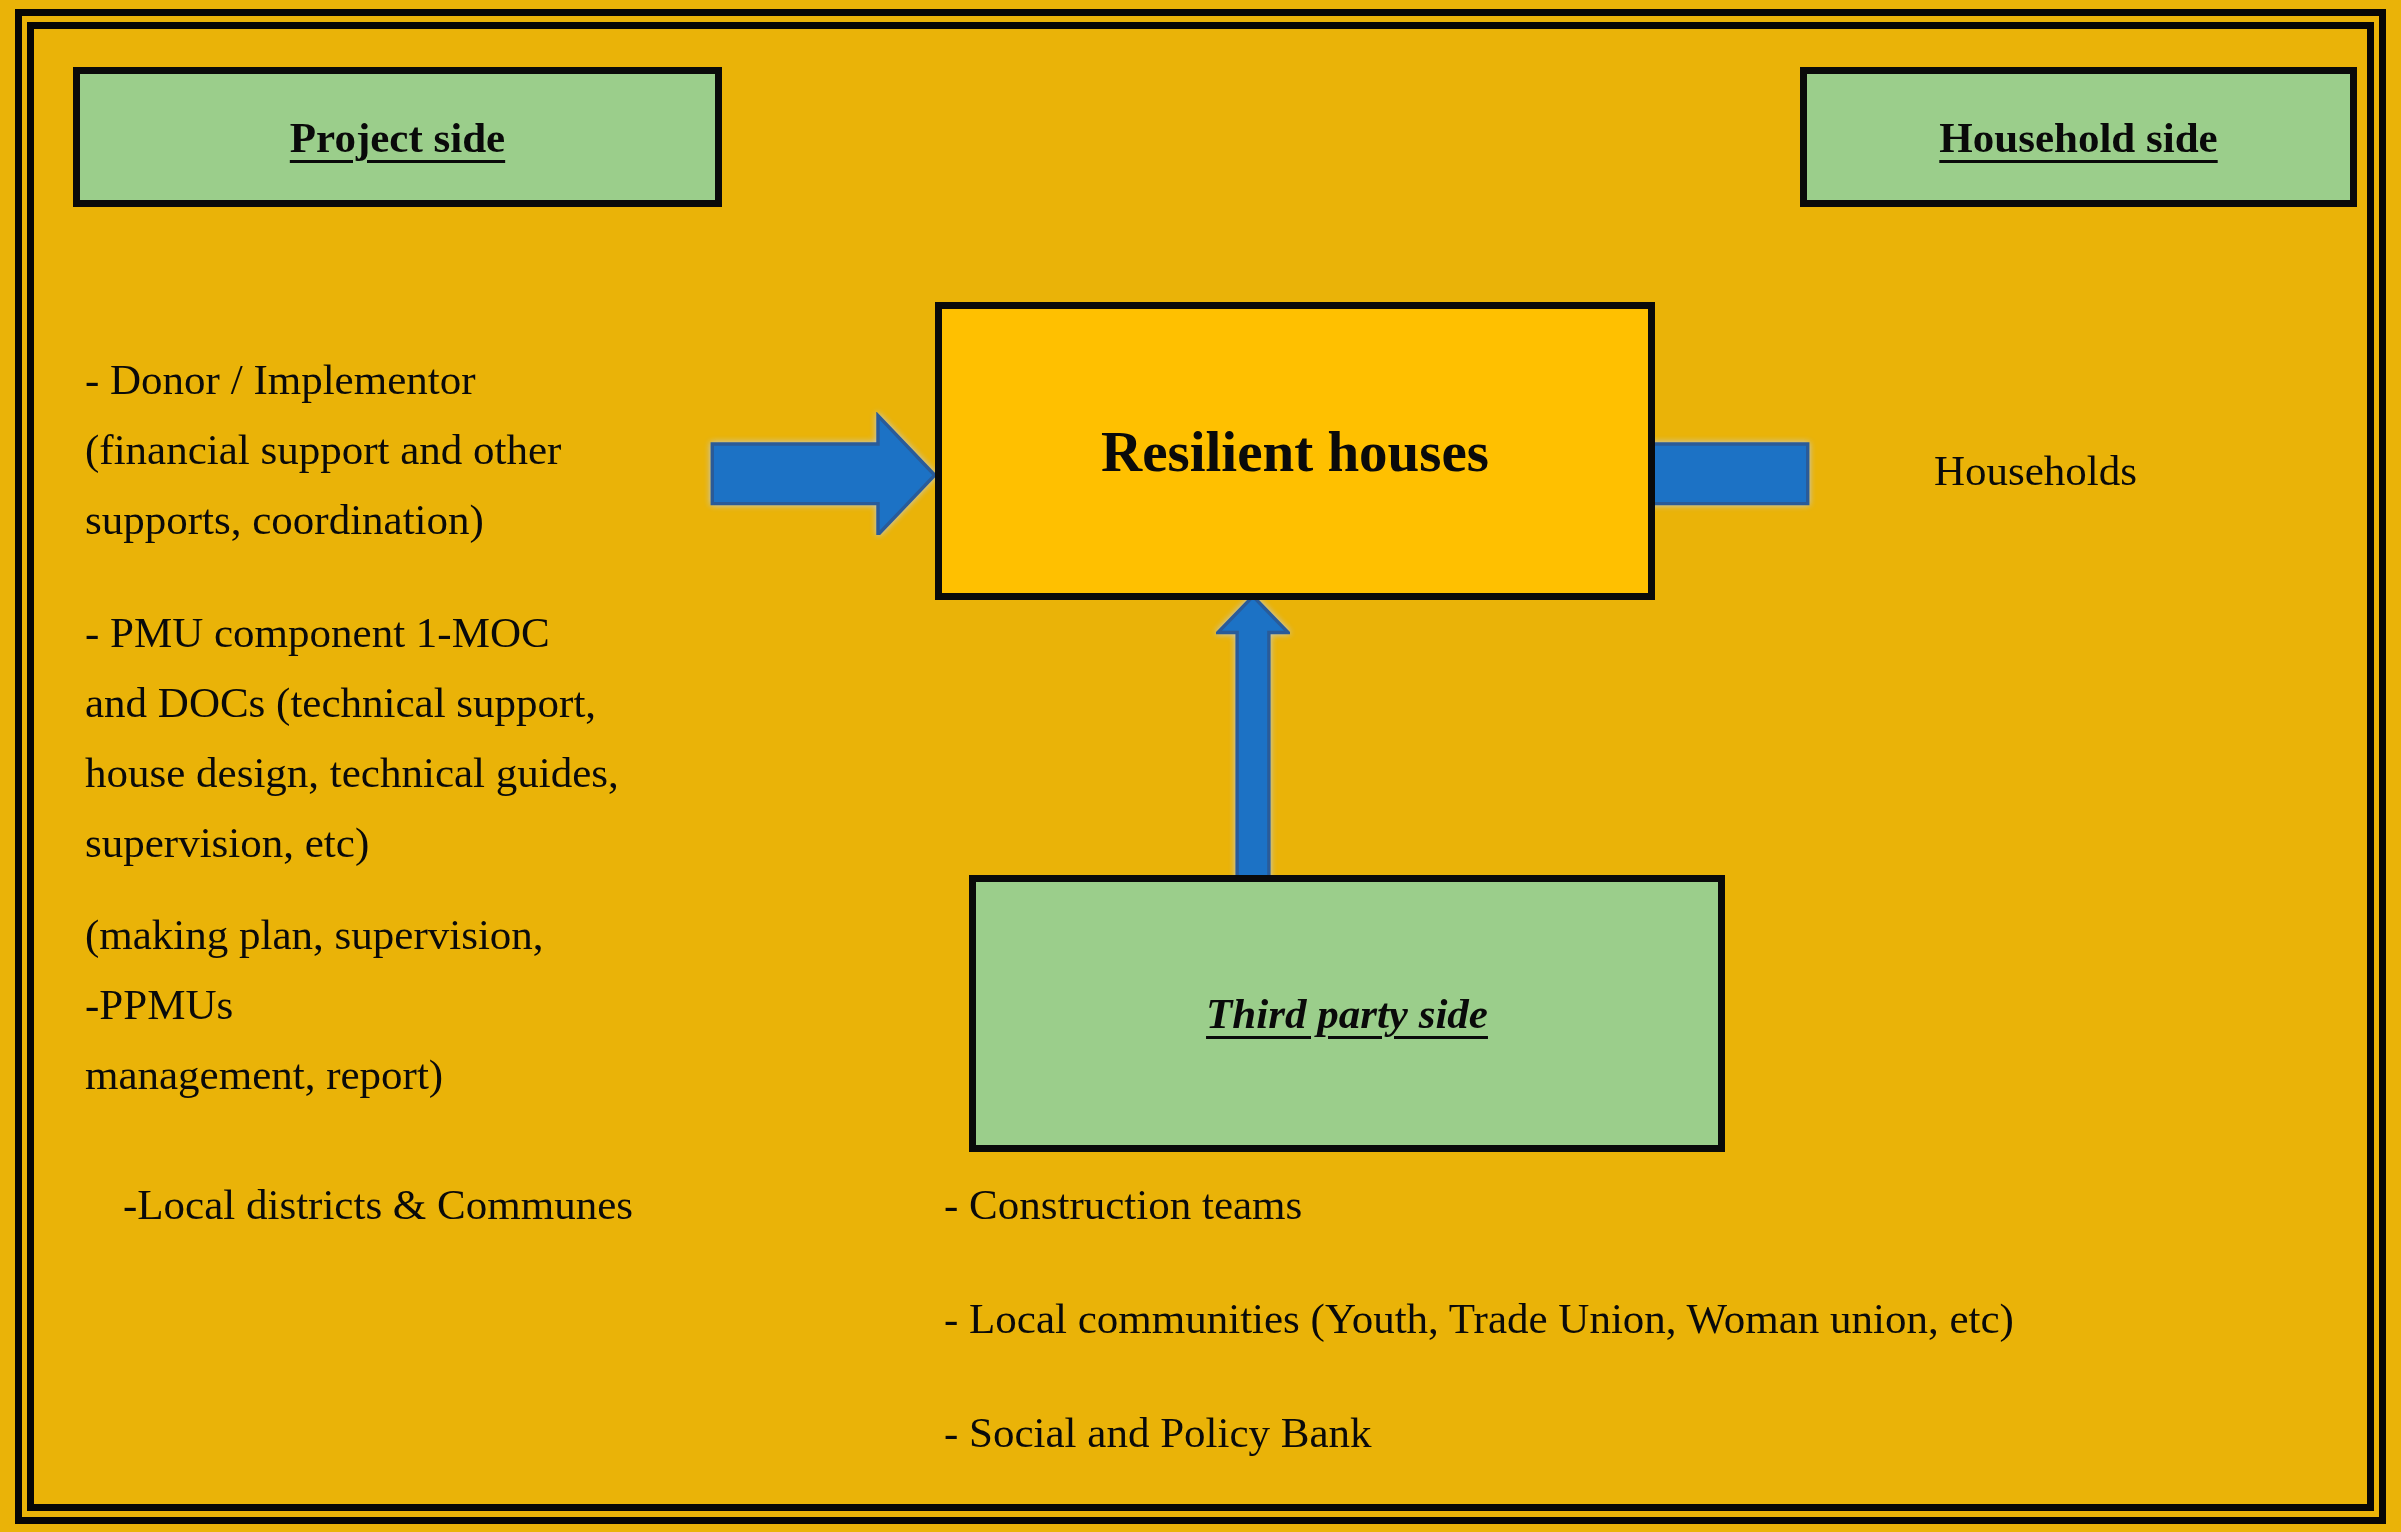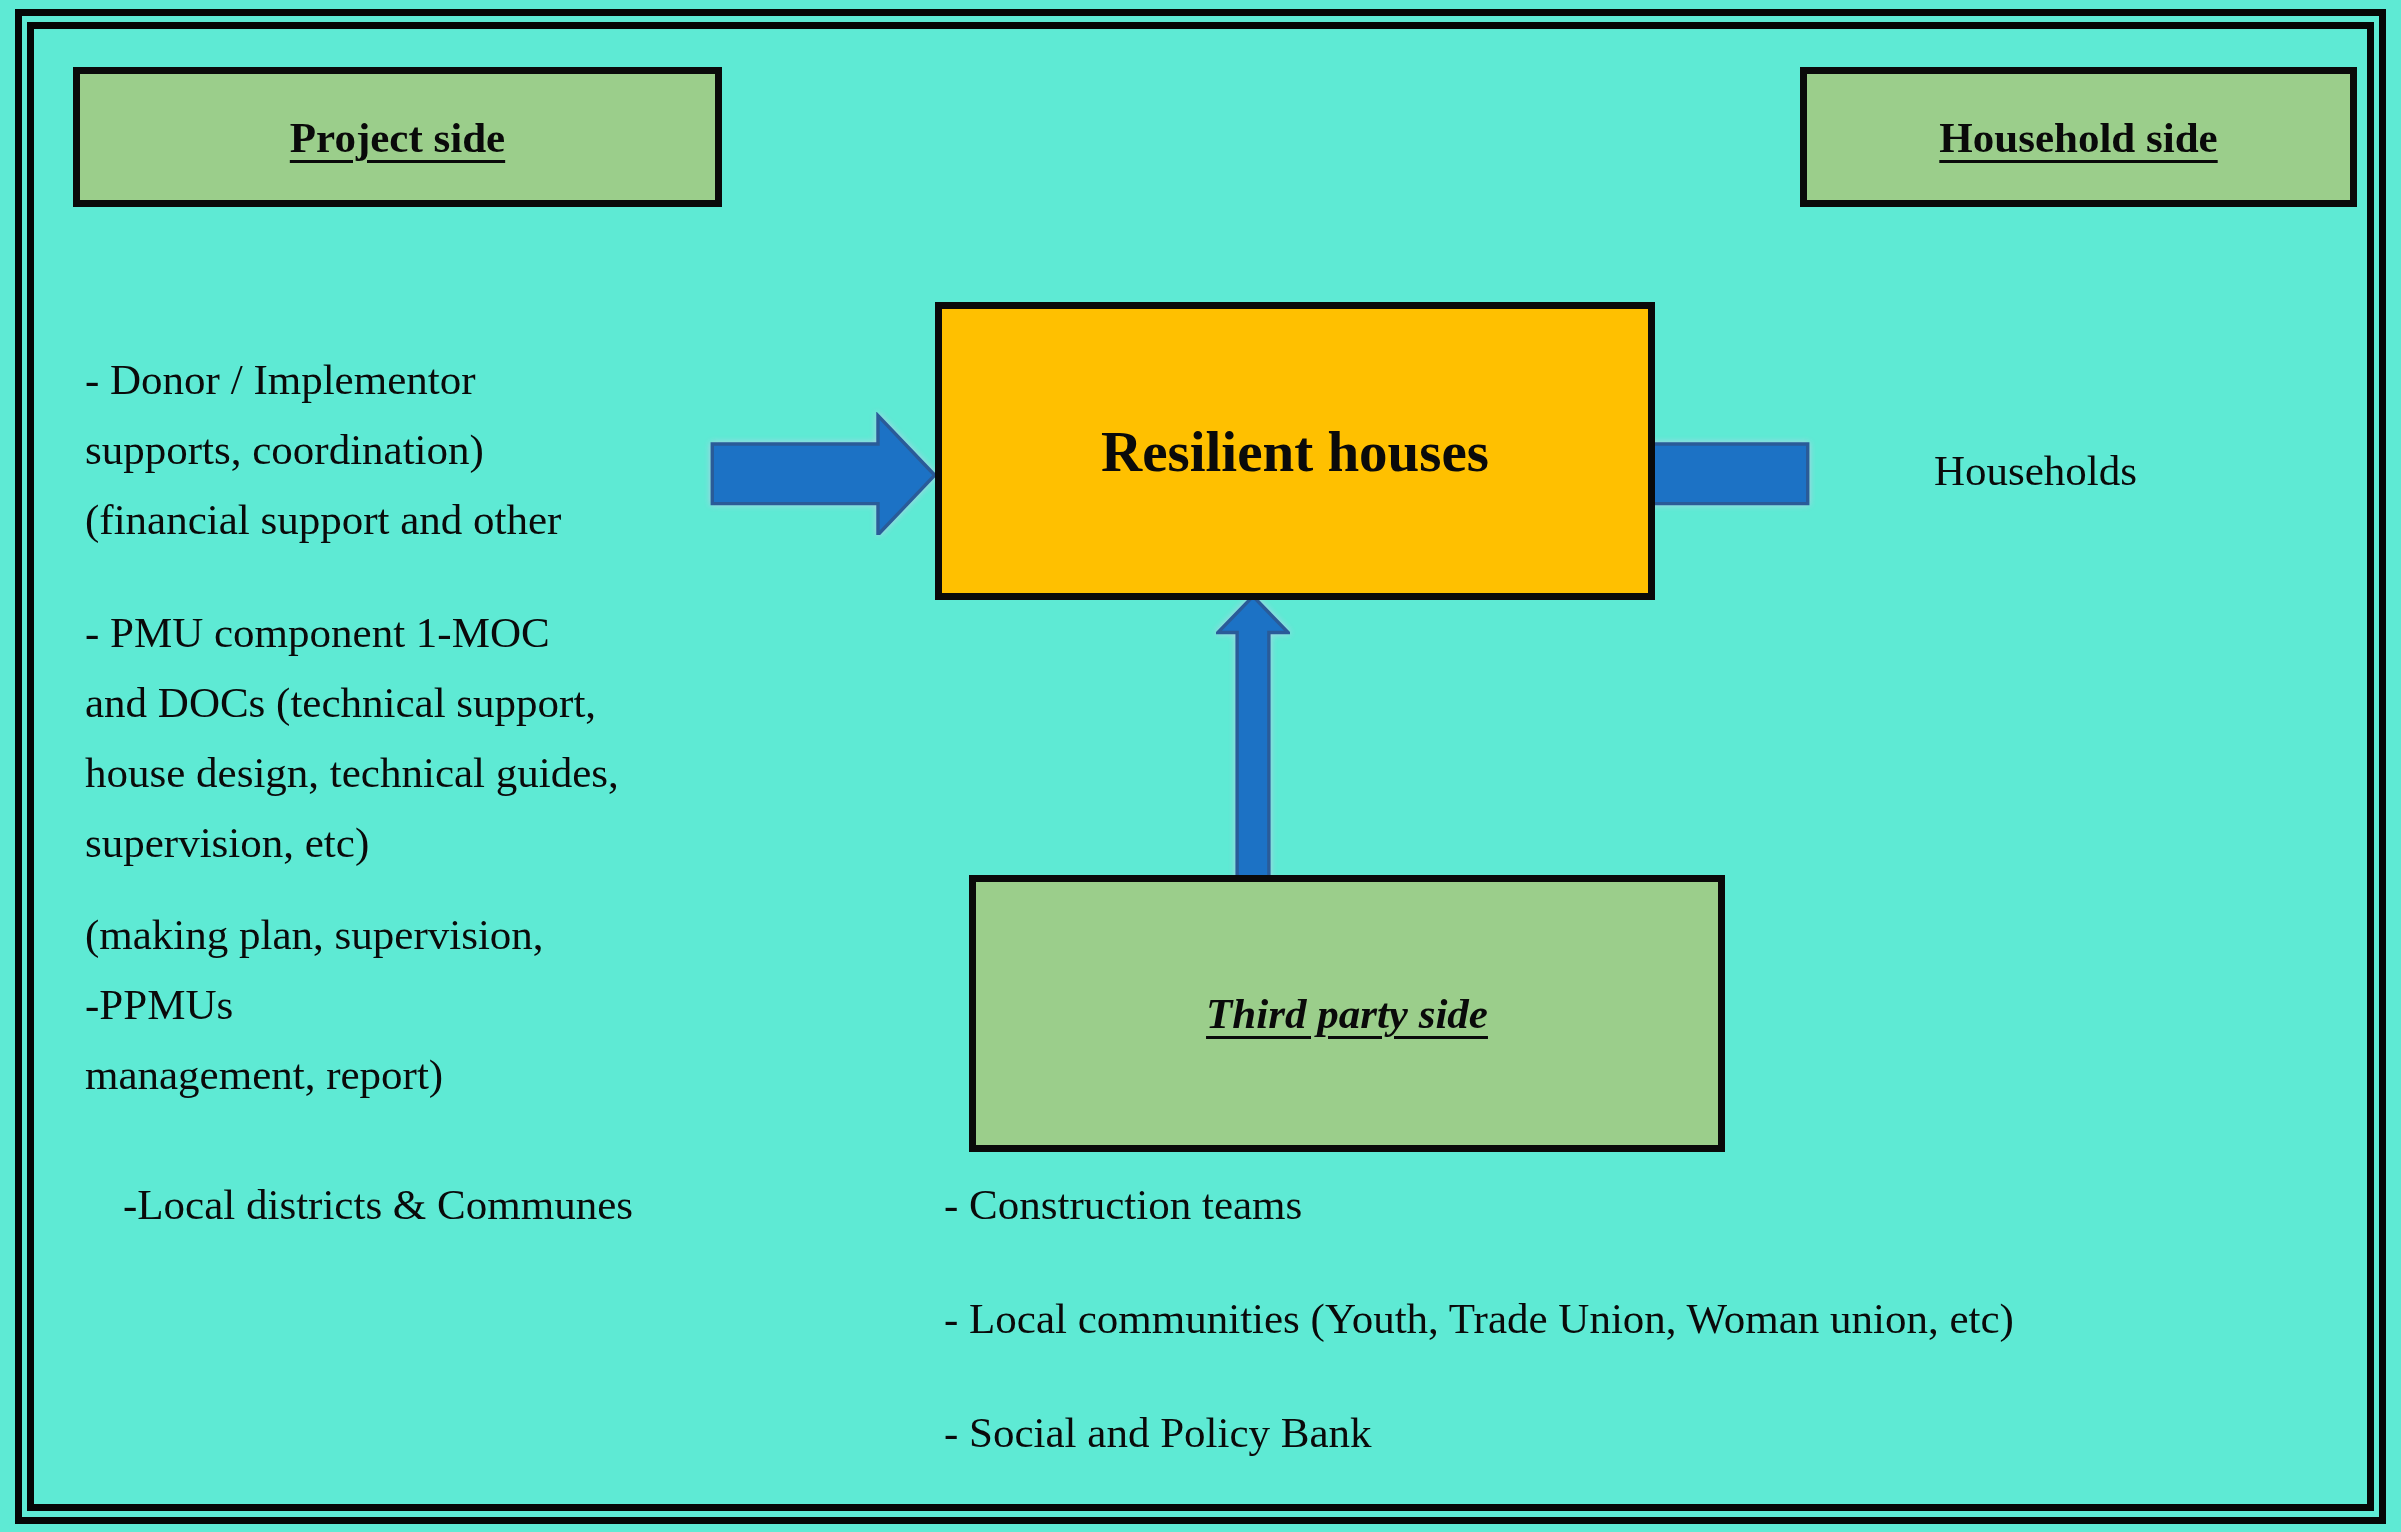--- a/index.html
+++ b/index.html
@@ -1,20 +1,20 @@
 <!DOCTYPE html>
 <html style="font-size:9px"><head>
 <meta charset="utf-8">
 <style>
   html,body{margin:0;padding:0;background:#ffffff;}
   .canvas{
     position:relative;
     width:2401px;
     height:1533px;
-    background:#5eead4;
+    background:#eab308;
     font-family:"Liberation Serif","DejaVu Serif",serif;
     color:#0a0a0a;
     overflow:hidden;
   }
   .frame-outer{position:absolute;left:14.8px;top:9px;right:14.8px;bottom:9px;border:7.4px solid #060606;}
   .frame-inner{position:absolute;left:27px;top:21.6px;right:27px;bottom:21.6px;border:7.4px solid #060606;}
 
   .box{
     position:absolute;
     box-sizing:border-box;
@@ -86,22 +86,22 @@
   <div id="resilient-box" class="box" style="background-color: rgb(255, 192, 0);">
     <span class="box-label center-label">Resilient houses</span>
   </div>
 
   <div id="third-box" class="box" style="background-color: rgb(155, 206, 139);">
     <span class="box-label">Third party side</span>
   </div>
 
   <div id="para1" class="para">
     <div>- Donor / Implementor</div>
+    <div>(financial support and other</div>
     <div>supports, coordination)</div>
-    <div>(financial support and other</div>
   </div>
 
   <div id="para2" class="para">
     <div>- PMU component 1-MOC</div>
     <div>and DOCs (technical support,</div>
     <div>house design, technical guides,</div>
     <div>supervision, etc)</div>
   </div>
 
   <div id="para3" class="para">

